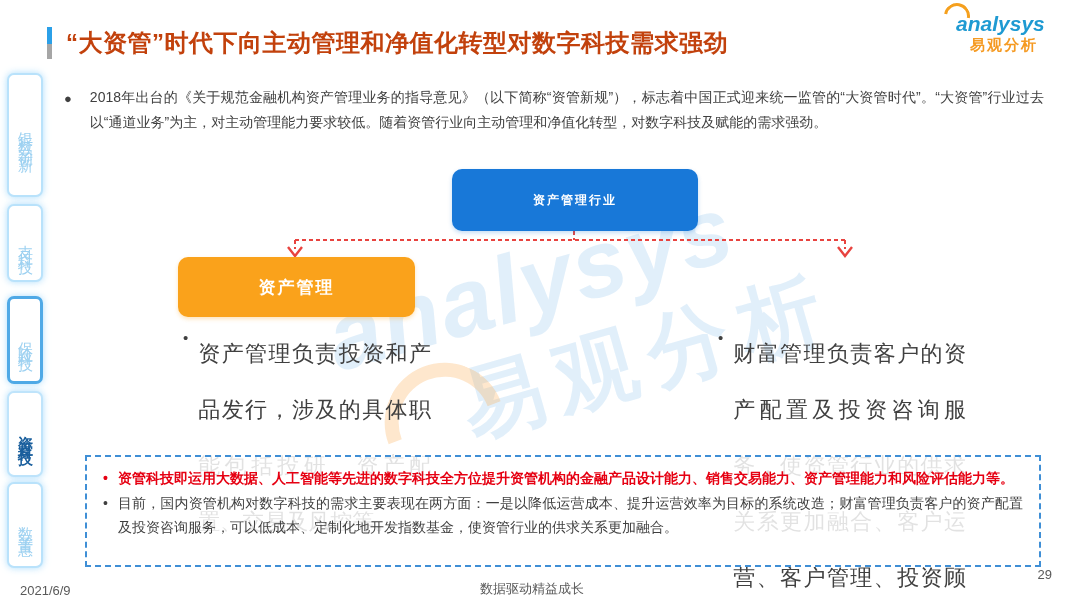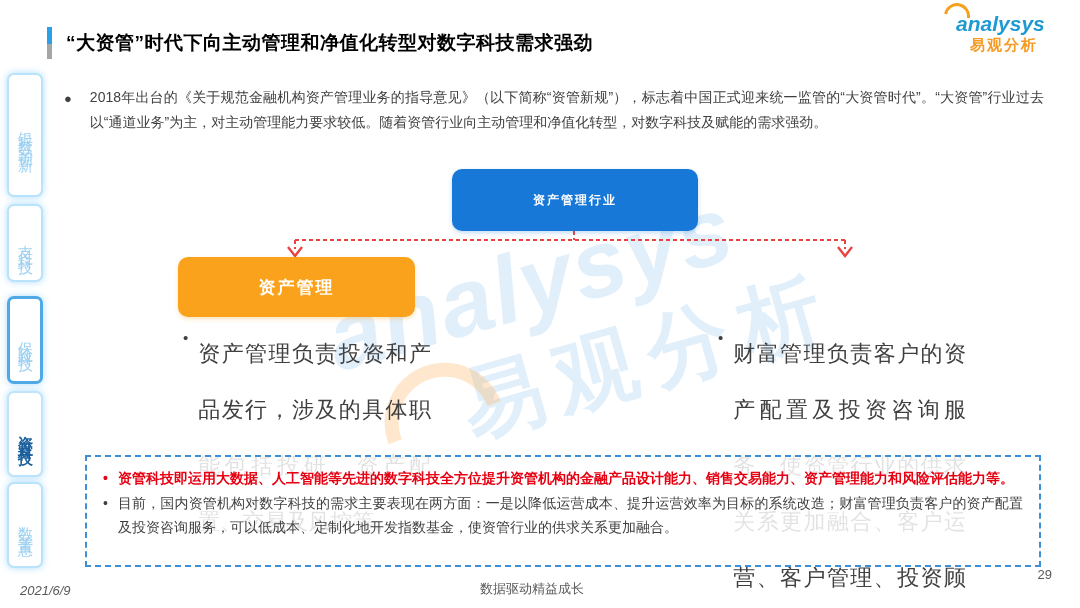--- a/index.html
+++ b/index.html
@@ -20,21 +20,21 @@
   .wm-arc {
     position:absolute; left:28px; top:105px; width:120px; height:120px;
     border:14px solid rgba(250,176,90,0.30); border-radius:50%;
     border-bottom-color:transparent; border-right-color:transparent;
     transform:rotate(40deg);
   }
 
   
   .header { position:absolute; top:27px; left:47px; right:150px; display:flex; align-items:center; z-index:2;}
   .title-bar { width:5px; height:32px; background:linear-gradient(to bottom,#2ba0e8 0%,#2ba0e8 52%,#a6a6a6 52%,#a6a6a6 100%); margin-right:14px; flex:none;}
-  .title { font-size:19px; font-weight:bold; color:#000000; letter-spacing:0.5px; white-space:nowrap;}
+  .title { font-size:24px; font-weight:bold; color:#c2410c; letter-spacing:0.5px; white-space:nowrap;}
 
   .logo { position:absolute; top:13px; right:8px; text-align:left; z-index:2; width:120px;}
   .logo-en { font-size:21px; font-weight:bold; font-style:italic; color:#1e9ad2; line-height:1; position:relative; padding-left:4px;}
   .logo-swoosh{ position:absolute; left:-8px; top:-10px; width:26px; height:26px;
     border:3px solid #f5a01e; border-radius:50%; border-bottom-color:transparent; border-left-color:transparent;
     transform:rotate(-35deg);}
   .logo-cn { font-size:15px; font-weight:bold; color:#f59a22; letter-spacing:2px; margin-top:2px; margin-left:18px;}
 
   
   .side-tab {
@@ -81,21 +81,21 @@
     border:2px dashed #3f8fd6; background:rgba(255,255,255,0.85); padding:9px 16px 6px 14px;
   }
   .hl-item { display:flex; }
   .hl-dot { font-size:14px; margin:4px 10px 0 2px; flex:none;}
   .hl-text { font-size:14px; line-height:1.75; text-align:justify;}
   .hl-item.red .hl-dot, .hl-item.red .hl-text { color:#e60012; font-weight:bold;}
   .hl-item.dark .hl-dot, .hl-item.dark .hl-text { color:#3f3f3f; font-weight:normal;}
 
   
   .footer { position:absolute; left:0; bottom:10px; width:1080px; z-index:2; font-size:13px; color:#595959;}
-  .footer-date { position:absolute; left:20px; bottom:0;font-style:italic;}
+  .footer-date { position:absolute; left:20px; bottom:0;}
   .footer-center { position:absolute; left:0; right:16px; bottom:0; text-align:center;margin-top:24px;}
   .footer-page { position:absolute; right:28px; bottom:16px;}
 </style>
 </head>
 <body>
 
 <div class="slide">
 
   <div class="watermark">
     <div class="wm-arc"></div>

